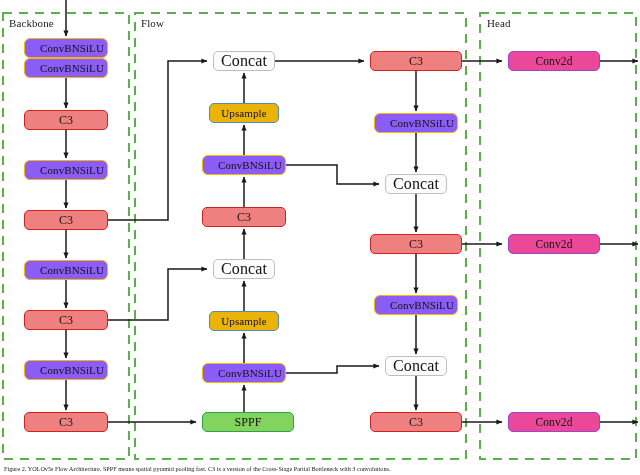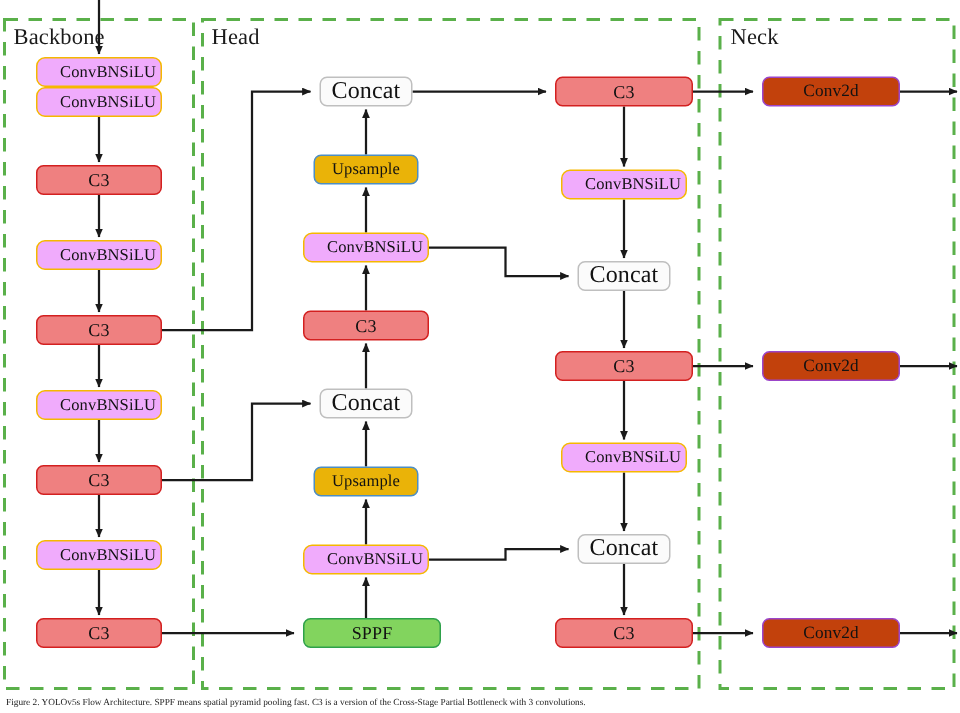--- a/index.html
+++ b/index.html
@@ -9,45 +9,45 @@
     background:#ffffff;
     font-family:"Liberation Serif", serif;
     overflow:hidden;
   }
   #svg-layer{position:absolute;left:0;top:0;width:640px;height:475px;}
 
   
   .group-label{
     position:absolute;
     font-family:"Liberation Serif", serif;
-    font-size:15px;
+    font-size:11px;
     color:#1a1a1a;
     white-space:nowrap;
     letter-spacing:.1px;
   }
 
   
   .node{
     position:absolute;
     box-sizing:border-box;
     display:flex;align-items:center;justify-content:center;
     font-family:"Liberation Serif", serif;
     color:#121212;
     white-space:nowrap;
     border-radius:5px;
     border-width:1.6px;
     border-style:solid;
     letter-spacing:.1px;
   }
-  .n-conv{   background:#f0abfc; border-color:#f5b800; border-radius:6px; font-size:11px;padding-left:12px;}
+  .n-conv{   background:#8b5cf6; border-color:#f5b800; border-radius:6px; font-size:11px;padding-left:12px;}
   .n-c3{     background:#ef8080; border-color:#d32020; font-size:12px;}
   .n-concat{ background:#fbfbfb; border-color:#bfbfbf; font-size:16px;}
   .n-upsample{background:#eab308; border-color:#4d8ec4; font-size:11px;}
   .n-sppf{   background:#82d45e; border-color:#2ea14a; font-size:12px;}
-  .n-conv2d{ background:#c2410c; border-color:#9b45c9; font-size:11.5px;}
+  .n-conv2d{ background:#ec4899; border-color:#9b45c9; font-size:11.5px;}
 
   .caption{
     position:absolute;
     left:4px;
     top:465px;
     width:632px;
     font-family:"Liberation Serif", serif;
     font-size:6.2px;
     color:#1a1a1a;
     line-height:7px;
@@ -120,22 +120,22 @@
       <path d="M462,244 L502,244" marker-end="url(#ah)"></path>
       <path d="M462,422 L502,422" marker-end="url(#ah)"></path>
 
       <path d="M600,61  L638,61" marker-end="url(#ah)"></path>
       <path d="M600,244 L638,244" marker-end="url(#ah)"></path>
       <path d="M600,422 L638,422" marker-end="url(#ah)"></path>
     </g>
   </svg>
 
   <div class="group-label" style="left:9px;top:17px;">Backbone</div>
-  <div class="group-label" style="left:141px;top:17px;">Head</div>
-  <div class="group-label" style="left:487px;top:17px;">Neck</div>
+  <div class="group-label" style="left:141px;top:17px;">Flow</div>
+  <div class="group-label" style="left:487px;top:17px;">Head</div>
 
   <div class="node n-conv" style="left:24px;top:38px;width:84px;height:20px;">ConvBNSiLU</div>
   <div class="node n-conv" style="left:24px;top:58px;width:84px;height:20px;">ConvBNSiLU</div>
   <div class="node n-c3" style="left:24px;top:110px;width:84px;height:20px;">C3</div>
   <div class="node n-conv" style="left:24px;top:160px;width:84px;height:20px;">ConvBNSiLU</div>
   <div class="node n-c3" style="left:24px;top:210px;width:84px;height:20px;">C3</div>
   <div class="node n-conv" style="left:24px;top:260px;width:84px;height:20px;">ConvBNSiLU</div>
   <div class="node n-c3" style="left:24px;top:310px;width:84px;height:20px;">C3</div>
   <div class="node n-conv" style="left:24px;top:360px;width:84px;height:20px;">ConvBNSiLU</div>
   <div class="node n-c3" style="left:24px;top:412px;width:84px;height:20px;">C3</div>

